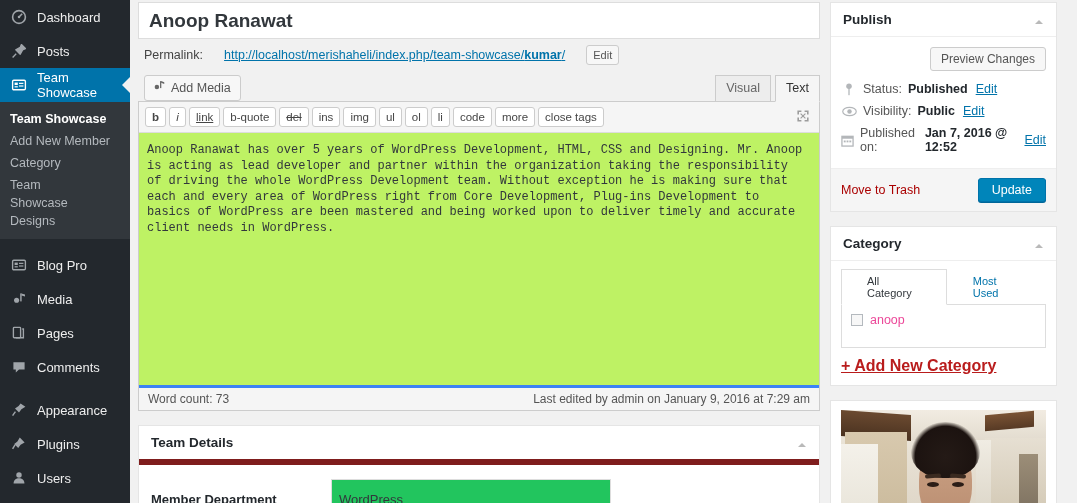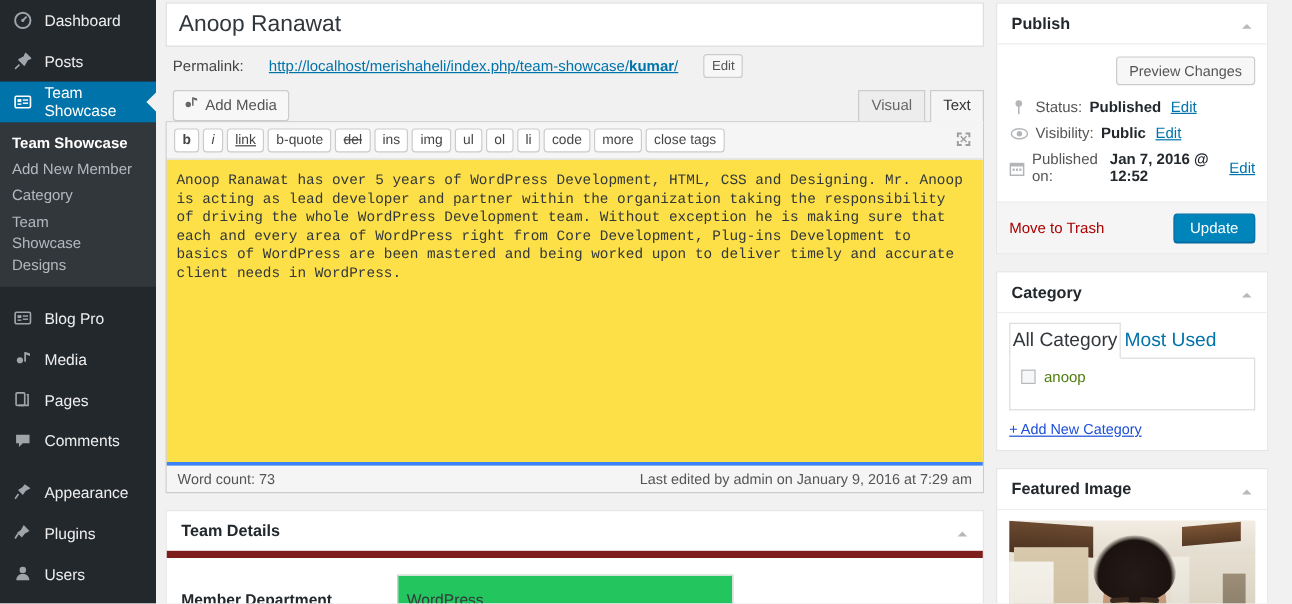--- a/index.html
+++ b/index.html
@@ -67,21 +67,21 @@
   .col-side {
     width: 237px; min-width: 237px;
     padding-right: 10px;
   }
 
   .title-box {
     background: #fff; border: 1px solid #ddd;
     height: 37px; display: flex; align-items: center;
     padding: 0 10px; margin-top: 2px;
     font-size: 19px; color: #32373c;
-    font-weight: normal;
+    font-weight: bold;
   }
   .permalink-row {
     display: flex; align-items: center;
     height: 32px; font-size: 12.5px; color: #444;
     padding-left: 6px; gap: 21px;
   }
   .permalink-row a {
     color: #0073aa; text-decoration: underline;
   }
   .permalink-row a b { font-weight: bold; }
@@ -130,21 +130,21 @@
   }
   .qt.italic { font-style: italic; }
   .qt.bold { font-weight: bold; }
   .qt.ulined { text-decoration: underline; }
   .qt.strike { text-decoration: line-through; }
   .fs-toggle {
     position: absolute; right: 8px; top: 6px;
     width: 16px; height: 16px; cursor: pointer; opacity: .55;
   }
   .editor-body {
-    background: #fde047; height: 252px;
+    background: #bef264; height: 252px;
     padding: 10px 10px 0 8px;
     font-family: "Liberation Mono", monospace;
     font-size: 12px; line-height: 15.6px; color: #32373c;
     overflow: hidden;
   }
   .editor-status {
     background: #f5f5f5; border-top: 3px solid #3b82f6;
     height: 25px; display: flex; align-items: center;
     justify-content: space-between;
     padding: 0 9px; font-size: 12px; color: #555;
@@ -202,40 +202,40 @@
   .trash-link { color: #a00; font-size: 12.5px; text-decoration: none; cursor: pointer; }
   .btn-primary {
     background: #0085ba; border: 1px solid #0073aa; border-radius: 3px;
     color: #fff; font-size: 12.5px; padding: 4px 13px; cursor: pointer;
     font-family: "Liberation Sans", sans-serif;
     box-shadow: 0 1px 0 #006799;
   }
 
   .cat-tabs { display: flex; border-bottom: 1px solid #ddd; }
   .cat-tab {
-    font-size: 16px; padding: 5px 2px; color: #0073aa; cursor: pointer;
+    font-size: 11px; padding: 5px 25px; color: #0073aa; cursor: pointer;
     border: 1px solid transparent; border-bottom: none; margin-bottom: -1px;
   }
   .cat-tab.active {
     background: #fff; color: #32373c;
     border: 1px solid #ddd; border-bottom: 1px solid #fff;
   }
   .cat-list {
     border: 1px solid #ddd; border-top: none;
     height: 43px; padding: 8px 9px;
   }
-  .cat-item { display: flex; align-items: center; gap: 7px; font-size: 12.5px; color: #4d7c0f; }
+  .cat-item { display: flex; align-items: center; gap: 7px; font-size: 12.5px; color: #ec4899; }
   .cb {
     width: 12px; height: 12px; border: 1px solid #b4b9be;
     background: #f7f7f7; display: inline-block; cursor: pointer;
   }
   .addcat {
     display: inline-block; margin-top: 9px;
-    font-size: 12px; color: #1d4ed8;
-    text-decoration: underline; font-weight: normal; cursor: pointer;
+    font-size: 16px; color: #b91c1c;
+    text-decoration: underline; font-weight: bold; cursor: pointer;
   }
 
   .feat-img-wrap { padding: 9px 10px 0 10px; }
   .feat-img {
     width: 100%; height: 104px; overflow: hidden;
     position: relative; background: #d9d2c4;
   }
   .fi-sky { position:absolute; left:0; top:0; width:100%; height:100%;
     background: linear-gradient(180deg,#efeae0 0%,#e8e1d4 40%,#ded6c7 100%); }
   .fi-beam { position:absolute; left:0; top:0; width:34%; height:26px;
@@ -560,28 +560,20 @@
             <label class="cat-item">
               <span class="cb"></span>
               <span>anoop</span>
             </label>
           </div>
           <span class="addcat">+ Add New Category</span>
         </div>
       </div>
 
       <div class="panel">
-        <div class="panel-head">
-          <span>Featured Image</span>
-          <span class="toggle-arrow">
-            <svg width="10" height="10" viewBox="0 0 10 10">
-                <path d="M1 7 L5 3 L9 7 Z" fill="#666"></path>
-              </svg>
-          </span>
-        </div>
         <div class="feat-img-wrap">
           <div class="feat-img">
             <span class="fi-sky"></span>
             <span class="fi-ceiling"></span>
             <span class="fi-beam"></span>
             <span class="fi-beam2"></span>
             <span class="fi-panel-l"></span>
             <span class="fi-panel-white"></span>
             <span class="fi-panel-r"></span>
             <span class="fi-dark-r"></span>

